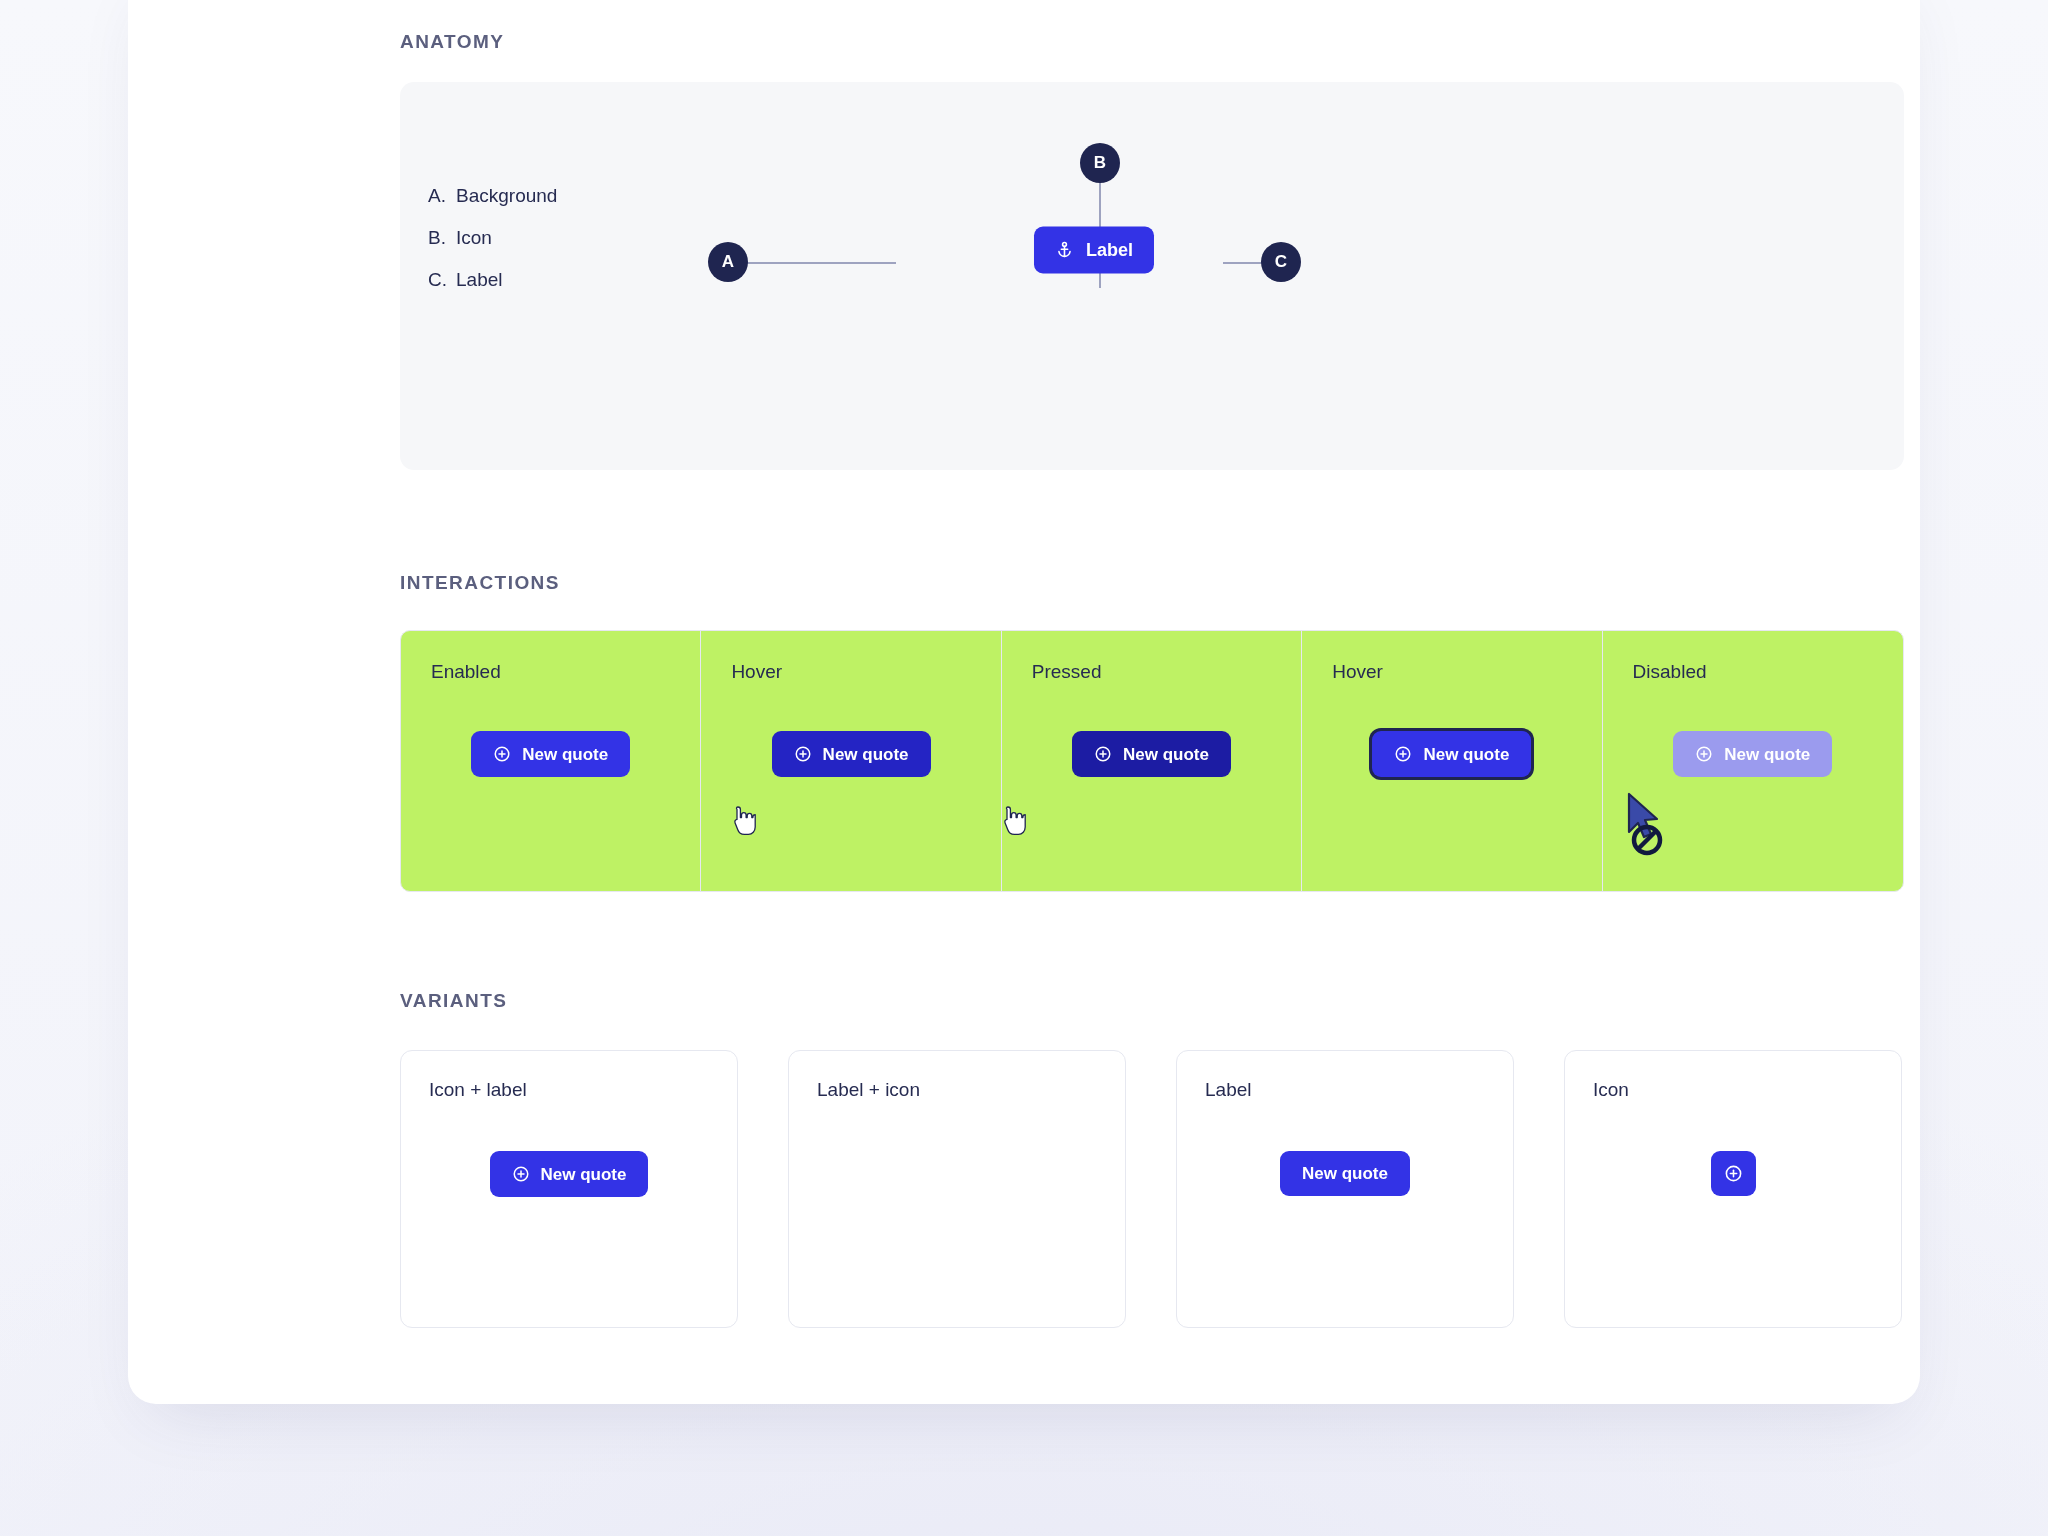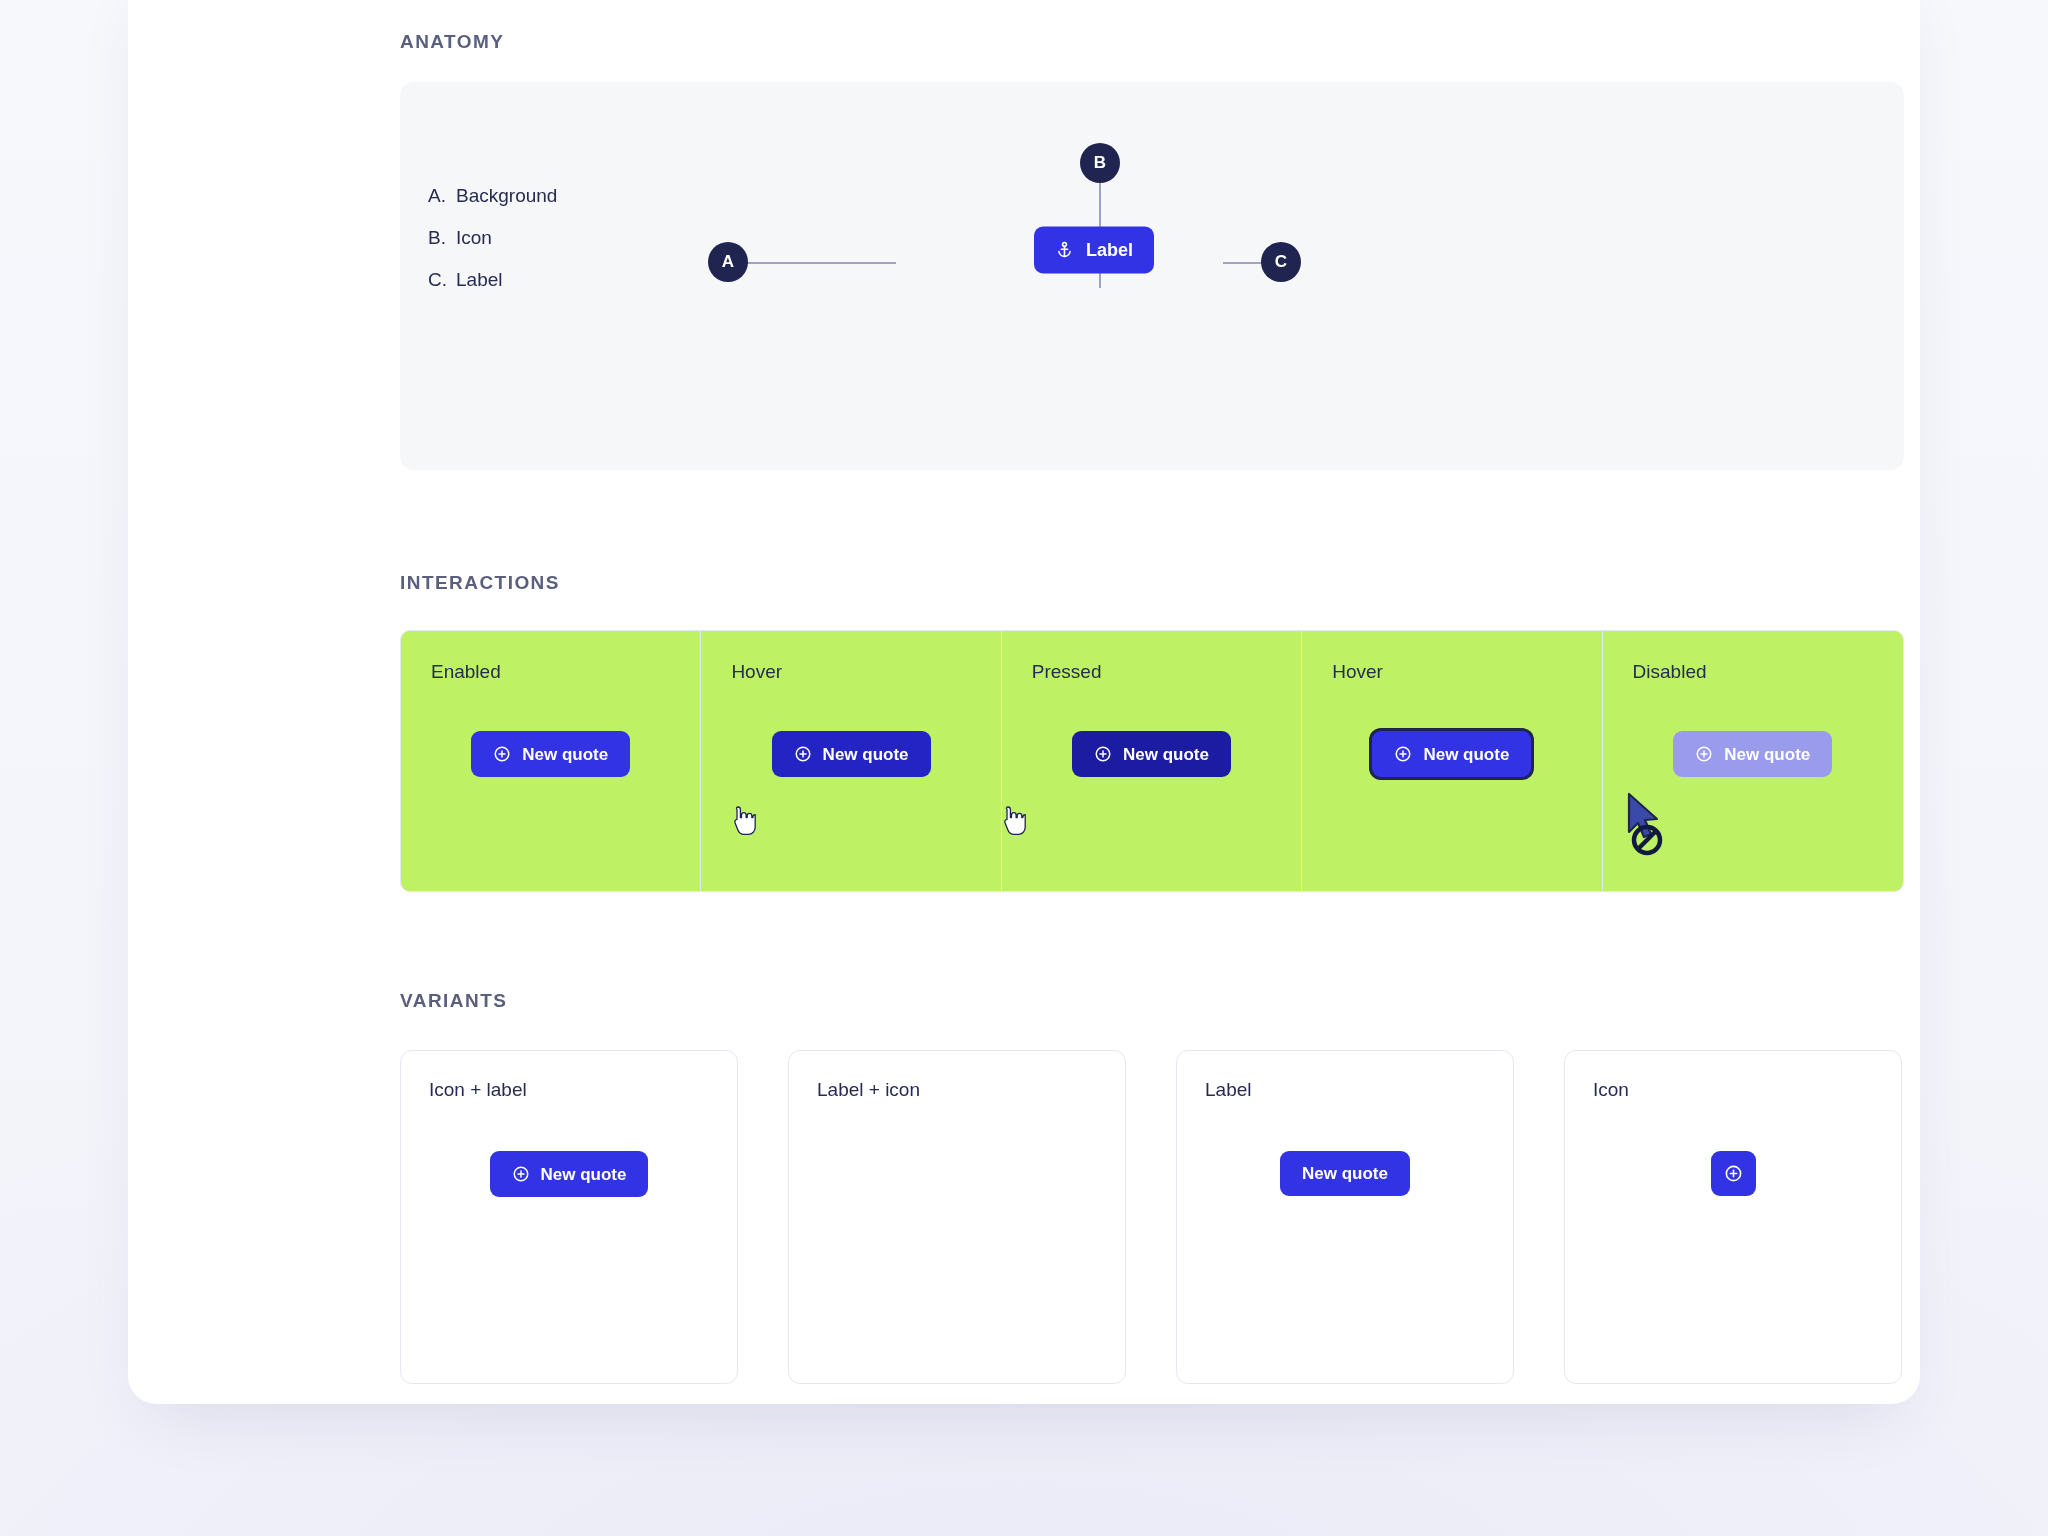--- a/index.html
+++ b/index.html
@@ -191,21 +191,21 @@
   .variants-row {
     position: absolute;
     left: 272px;
     top: 1090px;
     width: 1504px;
     display: flex;
     gap: 50px;
   }
   .variant-card {
     width: 338px;
-    height: 334px;
+    height: 278px;
     border: 1px solid #e6e8f0;
     border-radius: 12px;
     position: relative;
     background: #ffffff;
   }
   .variant-label {
     position: absolute;
     left: 28px;
     top: 28px;
     font-size: 19px;

